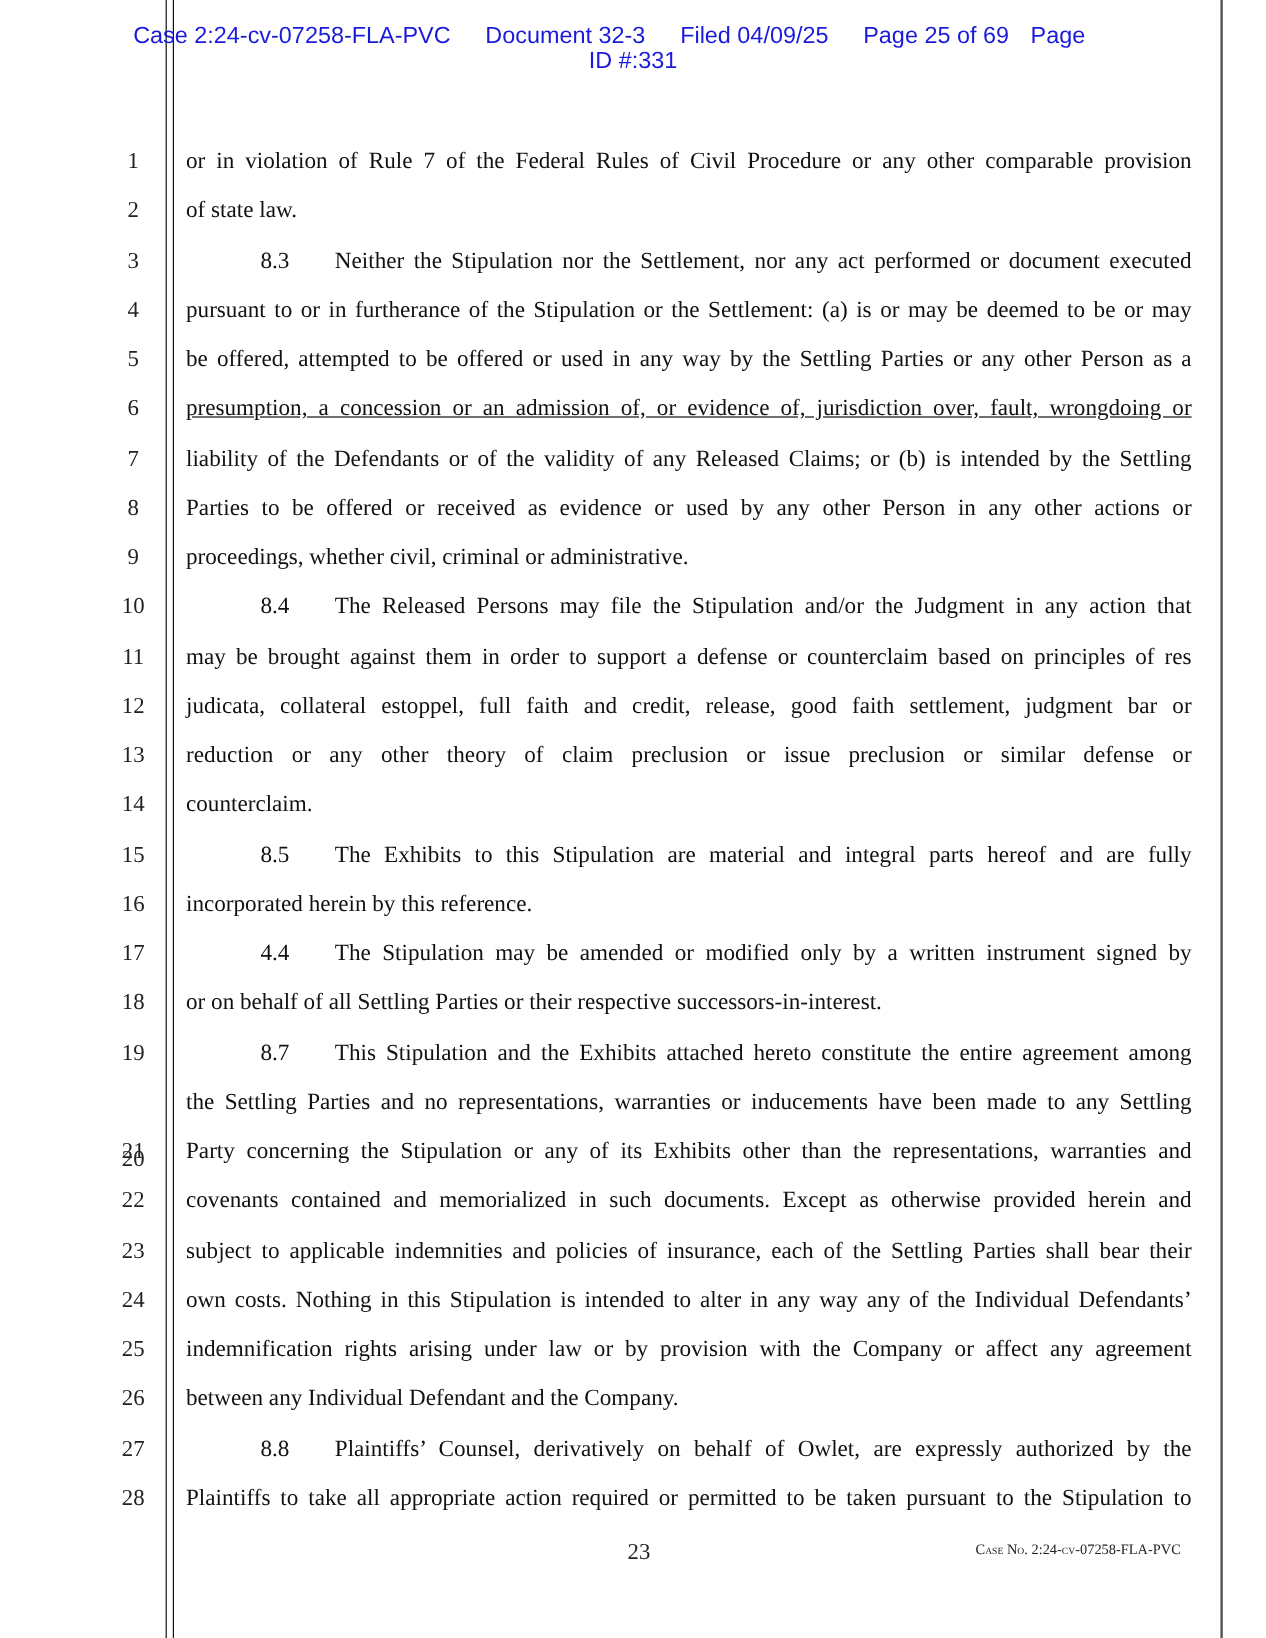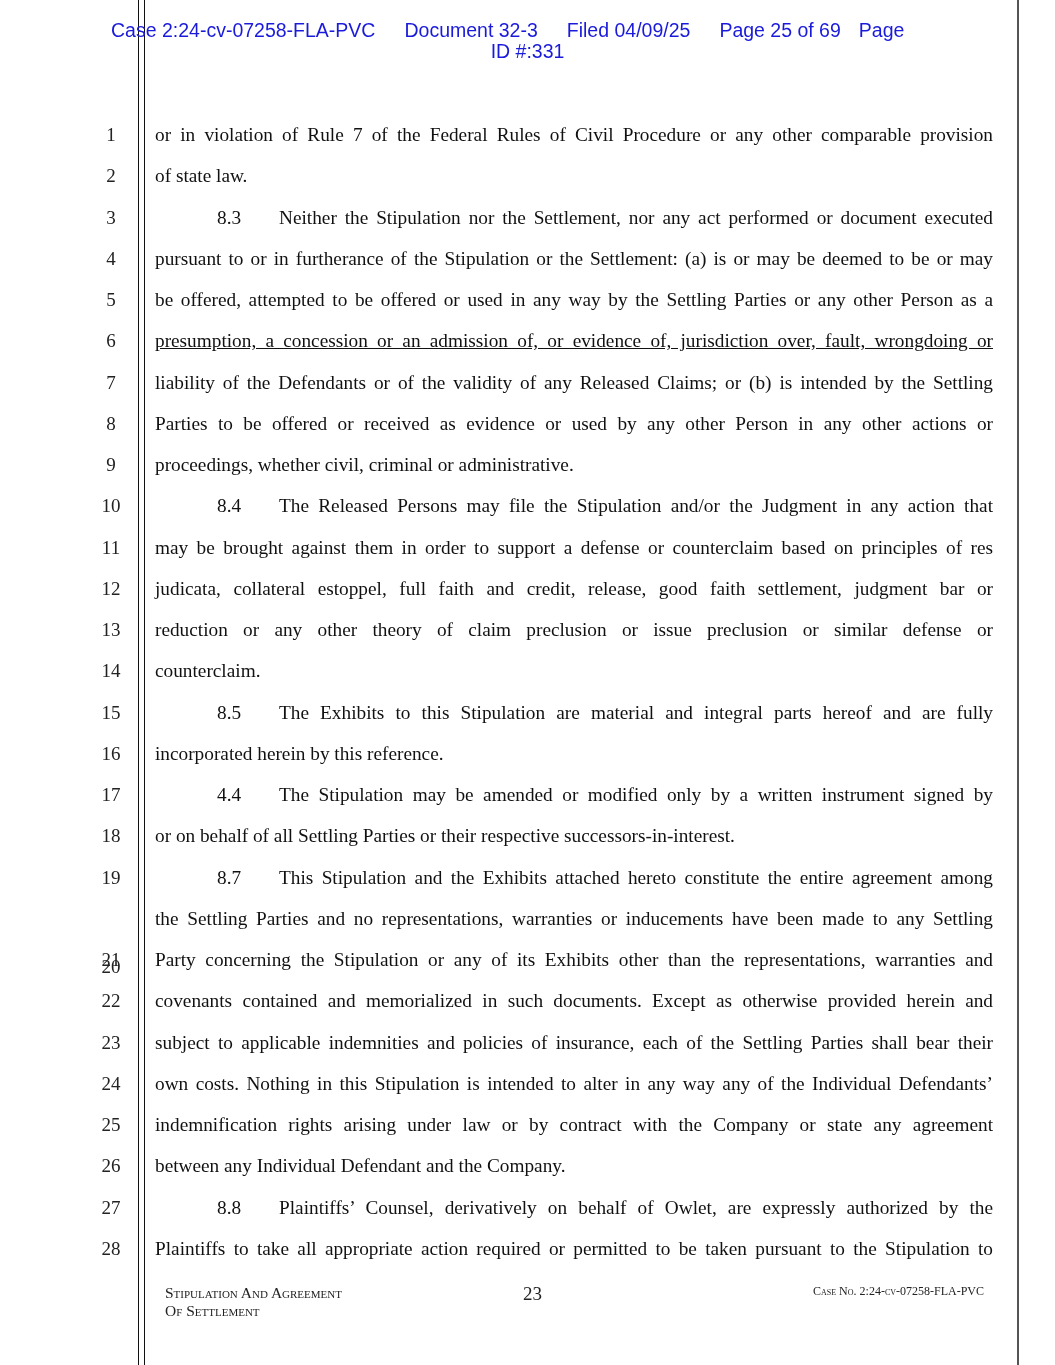--- a/index.html
+++ b/index.html
@@ -111,25 +111,21 @@
       <div class="text justify" style="top: 701.5px; left: 217px; width: 776px;"><span class="num">8.5</span><span>The Exhibits to this Stipulation are material and integral parts hereof and are fully</span></div>
       <div class="text" style="top: 742.75px;">incorporated herein by this reference.</div>
       <div class="text justify" style="top: 784px; left: 217px; width: 776px;"><span class="num">4.4</span><span>The Stipulation may be amended or modified only by a written instrument signed by</span></div>
       <div class="text" style="top: 825.25px;">or on behalf of all Settling Parties or their respective successors-in-interest.</div>
       <div class="text justify" style="top: 866.5px; left: 217px; width: 776px;"><span class="num">8.7</span><span>This Stipulation and the Exhibits attached hereto constitute the entire agreement among</span></div>
       <div class="text justify" style="top: 907.75px;">the Settling Parties and no representations, warranties or inducements have been made to any Settling</div>
       <div class="text justify" style="top: 949px;">Party concerning the Stipulation or any of its Exhibits other than the representations, warranties and</div>
       <div class="text justify" style="top: 990.25px;">covenants contained and memorialized in such documents.  Except as otherwise provided herein and</div>
       <div class="text justify" style="top: 1031.5px;">subject to applicable indemnities and policies of insurance, each of the Settling Parties shall bear their</div>
       <div class="text justify" style="top: 1072.75px;">own costs. Nothing in this Stipulation is intended to alter in any way any of the Individual Defendants’</div>
-      <div class="text justify" style="top: 1114px;">indemnification rights arising under law or by contract with the Company or state any agreement</div>
+      <div class="text justify" style="top: 1114px;">indemnification rights arising under law or by provision with the Company or affect any agreement</div>
       <div class="text" style="top: 1155.25px;">between any Individual Defendant and the Company.</div>
       <div class="text justify" style="top: 1196.5px; left: 217px; width: 776px;"><span class="num">8.8</span><span>Plaintiffs’ Counsel, derivatively on behalf of Owlet, are expressly authorized by the</span></div>
       <div class="text justify" style="top: 1237.75px;">Plaintiffs to take all appropriate action required or permitted to be taken pursuant to the Stipulation to</div>
     </div>
 
-  <div class="footer-left">
-    <div>Stipulation And Agreement</div>
-    <div>Of Settlement</div>
-  </div>
   <div class="footer-center">23</div>
   <div class="footer-right">Case No. 2:24-cv-07258-FLA-PVC</div>
 </div>
 
 </body></html>

